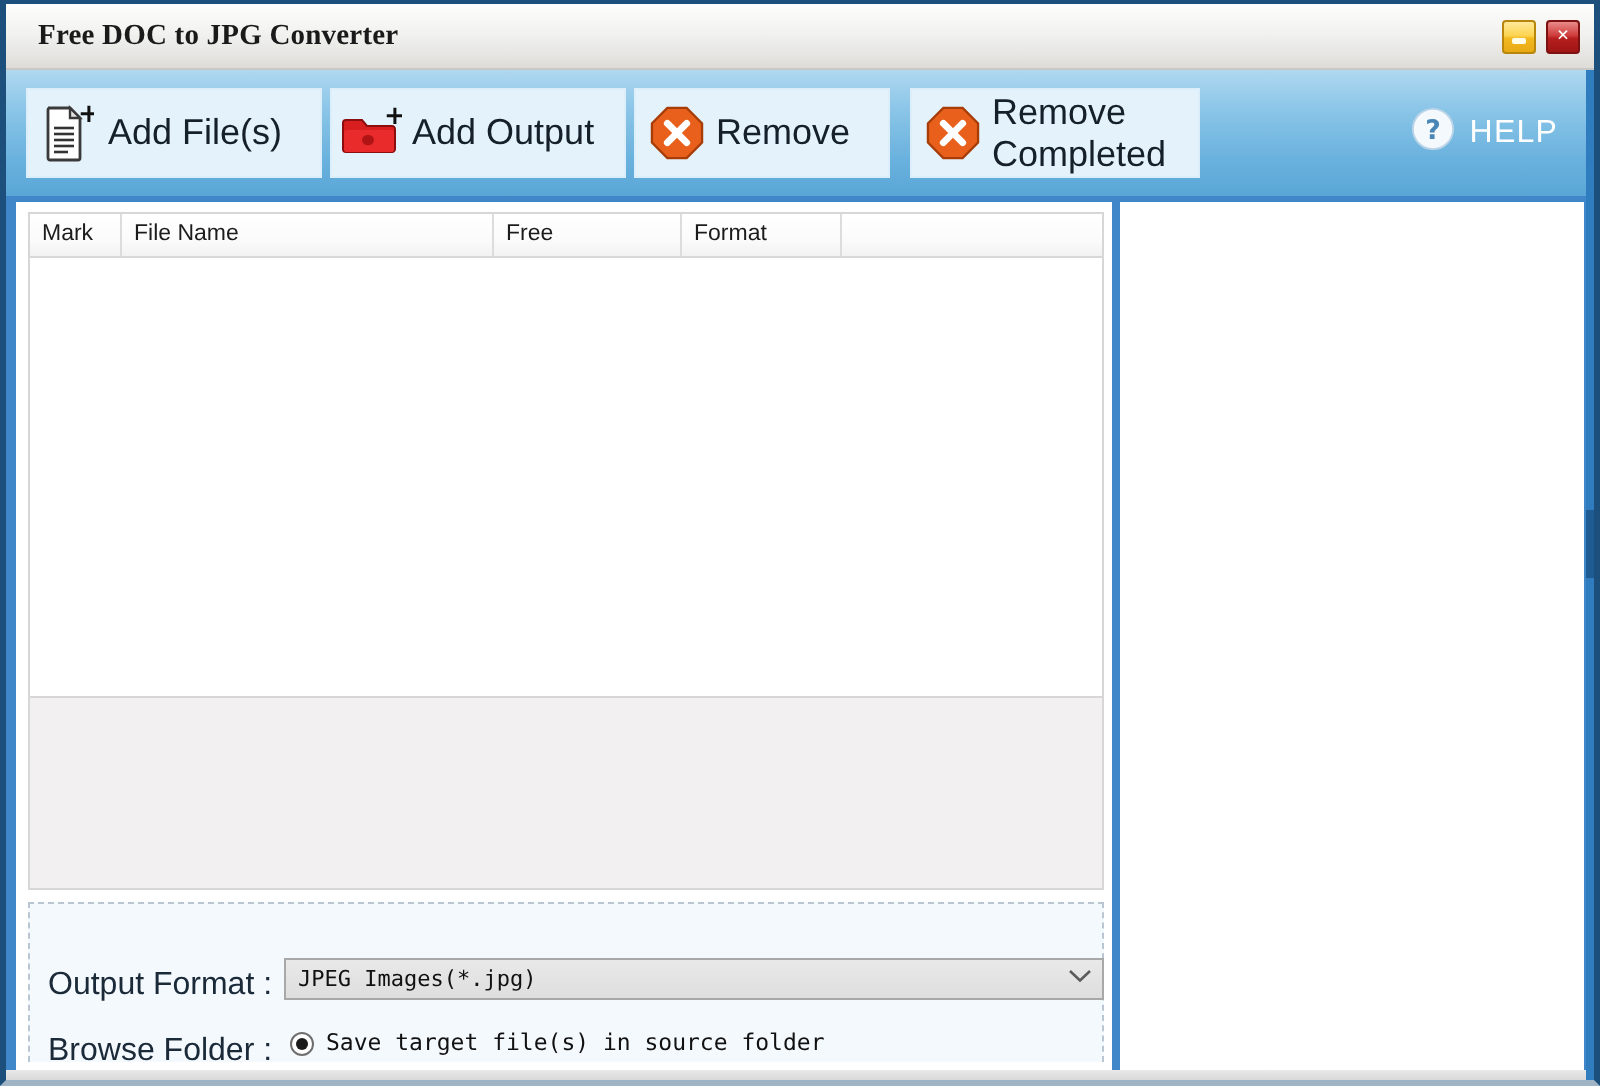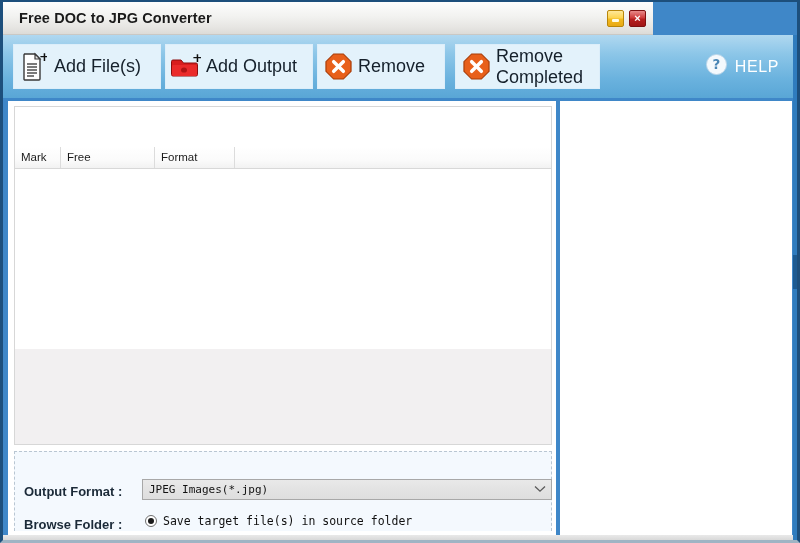--- a/index.html
+++ b/index.html
@@ -30,24 +30,25 @@
     border-top: 2px solid #1d4f7c;
     border-bottom: 3px solid #9fb4c4;
     pointer-events: none;
     z-index: 40;
   }
 
   
   #title-bar {
     position: absolute;
     left: 3px; top: 2px;
-    width: 650px; height: 33px;
+    width: 794px; height: 33px;
     background: linear-gradient(to bottom, #fdfdfd 0%, #f2f2f0 45%, #e6e5e2 80%, #dcdbd7 100%);
     border-bottom: 1px solid #c9c8c4;
     box-sizing: border-box;
+    font-family: Liberation Serif, serif;
   }
   #window-title {
     position: absolute;
     left: 16px; top: 8px;
     font-size: 14.5px;
     font-weight: bold;
     color: #1a1a1a;
     letter-spacing: 0.1px;
     white-space: nowrap;
   }
@@ -172,21 +173,20 @@
     background: #ffffff;
     border: 1px solid #d7d7d7;
     box-sizing: border-box;
   }
   #list-header {
     display: flex;
     height: 22px;
     background: linear-gradient(to bottom, #ffffff 0%, #fbfbfb 60%, #f2f2f2 100%);
     border-bottom: 1px solid #d8d8d8;
     box-sizing: border-box;
-    margin-top: 40px;
   }
   .col-head {
     font-size: 11.5px;
     color: #1c1c1c;
     padding: 4px 0 0 6px;
     border-right: 1px solid #dcdcdc;
     box-sizing: border-box;
     white-space: nowrap;
     overflow: hidden;
     cursor: pointer;
@@ -220,22 +220,22 @@
     box-sizing: border-box;
   }
   #options-inner {
     position: absolute;
     left: 6px; top: 350px;
     width: 538px; height: 190px;
   }
 
   .opt-label {
     position: absolute;
-    font-size: 13px;
-    font-weight: bold;
+    font-size: 16px;
+    font-weight: normal;
     color: #1b2a38;
     white-space: nowrap;
   }
   #label-output-format { left: 10px;  top: 33px; }
   #label-output-folder { left: 10px;  top: 66px; }
 
   
   .mono {
     font-family: "DejaVu Sans Mono", "Liberation Mono", monospace;
   }
@@ -262,21 +262,21 @@
   #format-caret {
     width: 22px;
     text-align: center;
     font-size: 10px;
     color: #5a5a5a;
   }
 
   .radio-row {
     position: absolute;
     display: flex;
-    align-items: center;
+    align-items: flex-end;
     cursor: pointer;
   }
   .radio {
     width: 12px; height: 12px;
     border-radius: 50%;
     border: 1px solid #6f6f6f;
     background: #ffffff;
     box-sizing: border-box;
     margin-right: 6px;
     flex: 0 0 12px;
@@ -434,20 +434,21 @@
     </div>
   </div>
 
   <div id="content">
 
     <div id="left-panel">
 
       <div id="file-list">
         <div id="list-header">
           <div class="col-head" style="width:46px">Mark</div>
+          <div class="col-head" style="width:186px">File Name</div>
           <div class="col-head" style="width:94px">Free</div>
           <div class="col-head" style="width:80px">Format</div>
           <div class="col-head" style="width:32px;border-right:none"></div>
         </div>
         <div id="list-body"></div>
       </div>
 
       <div id="list-filler"></div>
 
       <div id="options-panel"></div>

